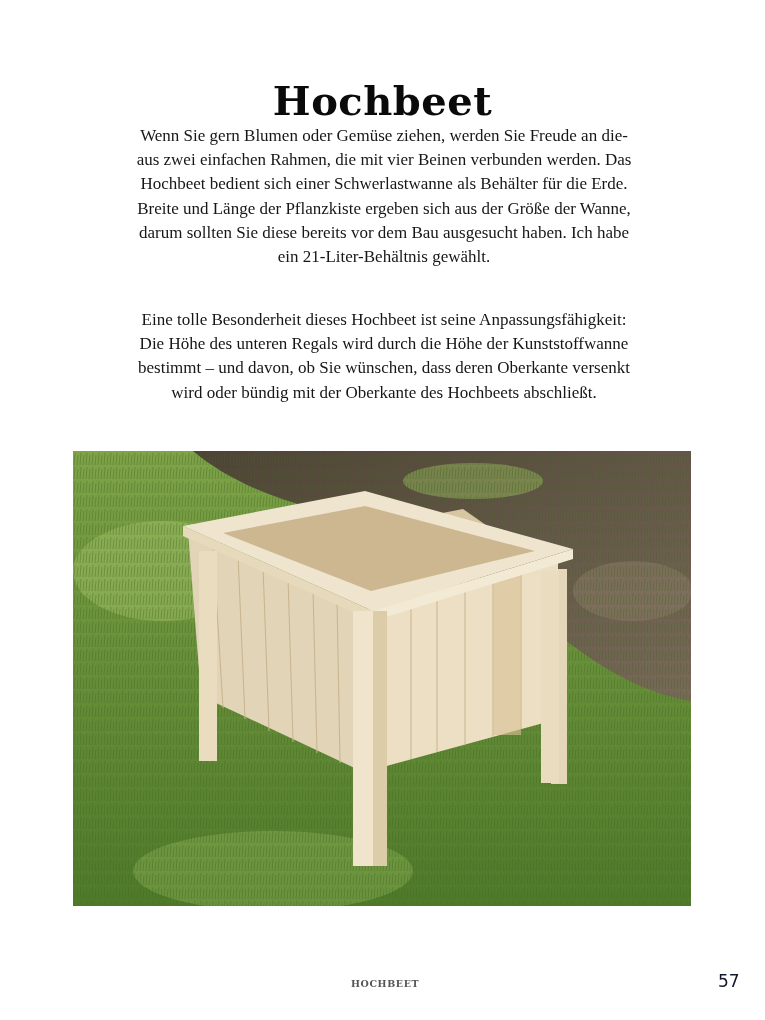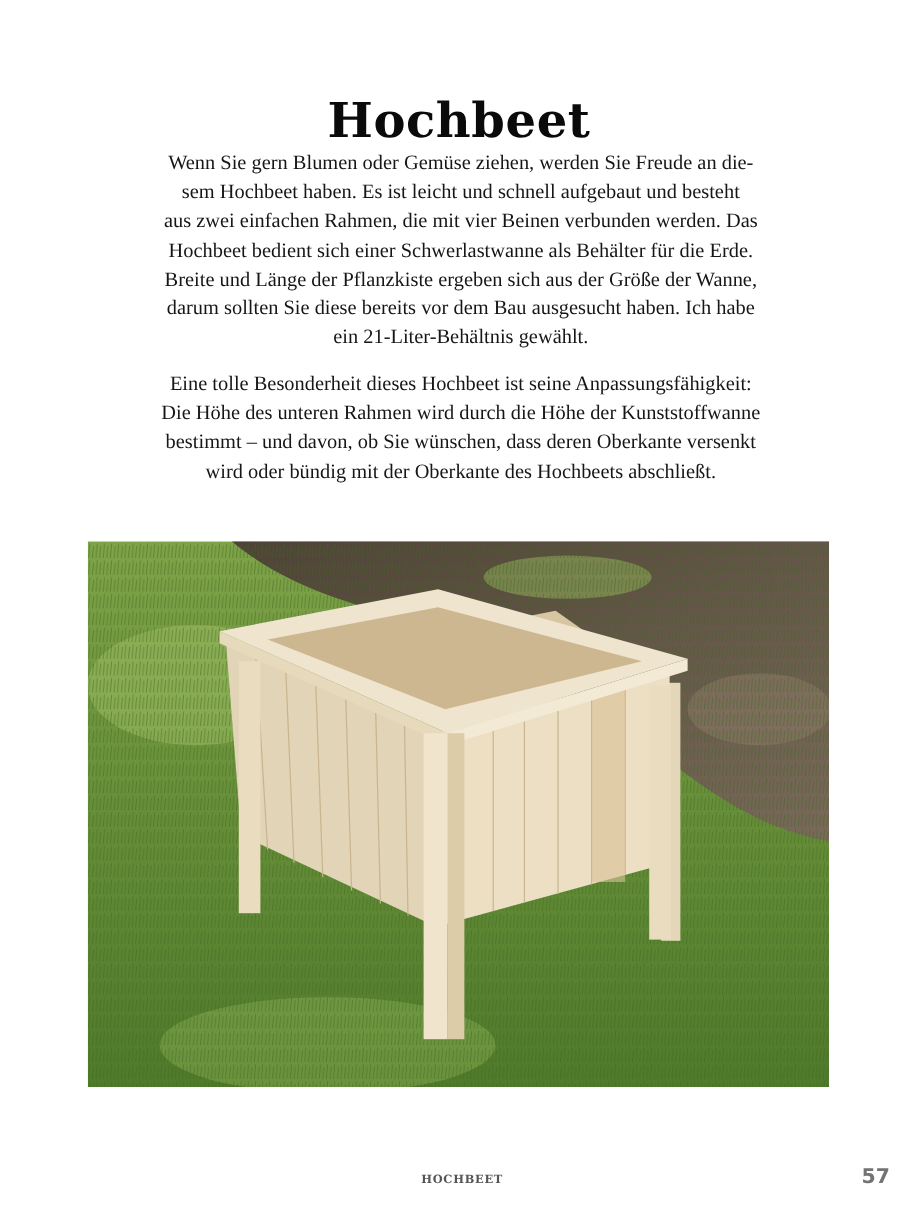--- a/index.html
+++ b/index.html
@@ -3,40 +3,39 @@
 <meta charset="utf-8">
 <style>
   html, body { margin: 0; padding: 0; background: #ffffff; }
   body { width: 765px; height: 1020px; position: relative; overflow: hidden; font-family: "Liberation Sans", sans-serif; color: #111; }
   .title { position: absolute; left: 0; width: 765px; top: 46px; text-align: center; font-family: "DejaVu Serif", serif; font-weight: bold; font-size: 40px; letter-spacing: 0.5px; color: #0a0a0a; line-height: 56px; }
   .para { position: absolute; left: 74px; width: 620px; text-align: center; font-family: Liberation Serif, serif; font-size: 17px; line-height: 24.2px; color: #161616; }
   .p1 { top: 124px; }
   .p2 { top: 308px; }
   .photo { position: absolute; left: 73px; top: 451px; width: 618px; height: 455px; overflow: hidden; }
   .footer-label { position: absolute; left: 351px; top: 978px; font-family: "DejaVu Serif", serif; font-weight: bold; font-size: 9.5px; letter-spacing: 0.6px; color: #555; }
-  .page-num { position: absolute; left: 718px; top: 971px; font-family: "DejaVu Sans", sans-serif; font-weight: bold; font-size: 17px; color: #737373; }
+  .page-num { position: absolute; left: 718px; top: 971px; font-family: "DejaVu Sans", sans-serif; font-weight: normal; font-size: 17px; color: #0f172a; }
 </style>
 </head>
 <body>
 
 <h1 class="title">Hochbeet</h1>
 
 <div class="para p1">
   <div>Wenn Sie gern Blumen oder Gemüse ziehen, werden Sie Freude an die-</div>
-  <div>sem Hochbeet haben. Es ist leicht und schnell aufgebaut und besteht</div>
   <div>aus zwei einfachen Rahmen, die mit vier Beinen verbunden werden. Das</div>
   <div>Hochbeet bedient sich einer Schwerlastwanne als Behälter für die Erde.</div>
   <div>Breite und Länge der Pflanzkiste ergeben sich aus der Größe der Wanne,</div>
   <div>darum sollten Sie diese bereits vor dem Bau ausgesucht haben. Ich habe</div>
   <div>ein 21-Liter-Behältnis gewählt.</div>
 </div>
 
 <div class="para p2">
   <div>Eine tolle Besonderheit dieses Hochbeet ist seine Anpassungsfähigkeit:</div>
-  <div>Die Höhe des unteren Rahmen wird durch die Höhe der Kunststoffwanne</div>
+  <div>Die Höhe des unteren Regals wird durch die Höhe der Kunststoffwanne</div>
   <div>bestimmt – und davon, ob Sie wünschen, dass deren Oberkante versenkt</div>
   <div>wird oder bündig mit der Oberkante des Hochbeets abschließt.</div>
 </div>
 
 <div class="photo">
   <svg width="618" height="455" viewBox="0 0 618 455">
     <defs>
       <linearGradient id="grassG" x1="0" y1="0" x2="0" y2="1">
         <stop offset="0" stop-color="#7ea348"></stop>
         <stop offset="1" stop-color="#4f7a2a"></stop>

